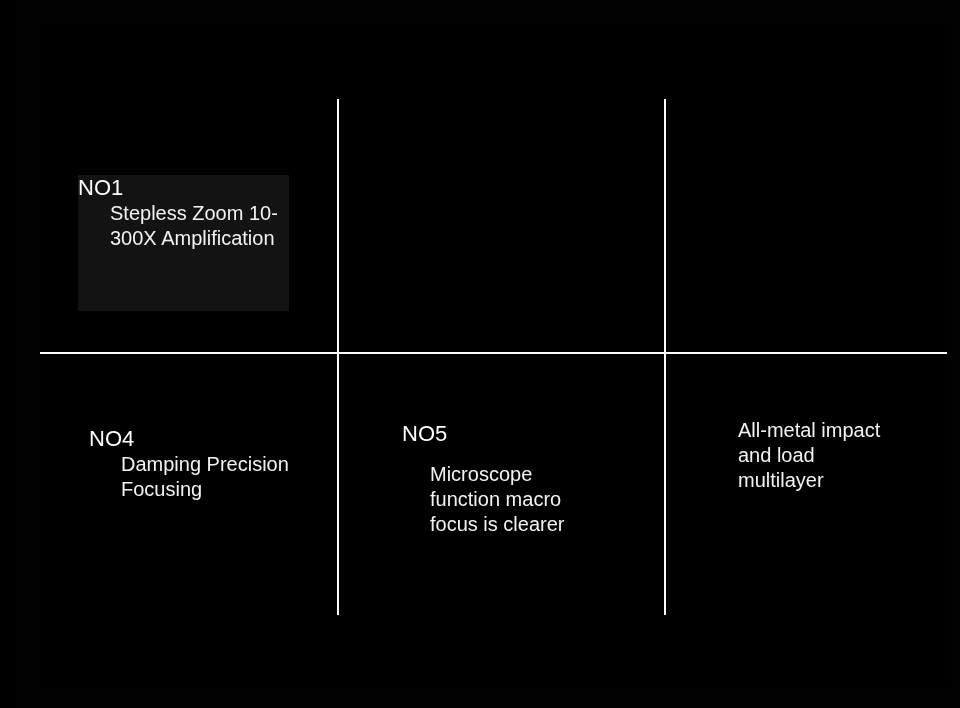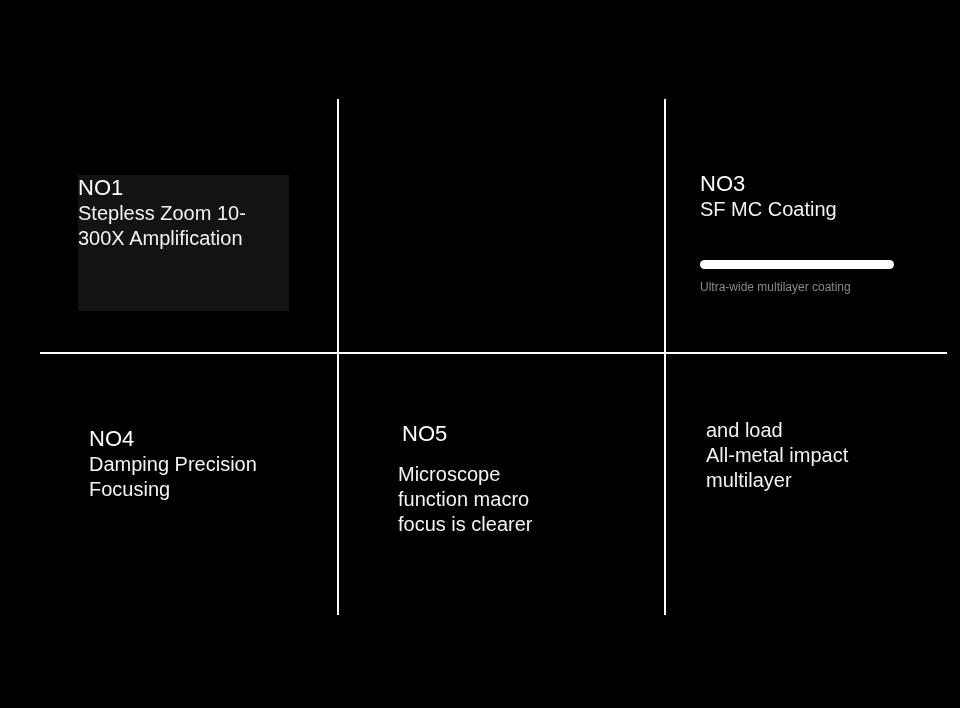--- a/index.html
+++ b/index.html
@@ -54,20 +54,21 @@
   .no-label.large {
     font-size: 22px;
     line-height: 32px;
   }
   .cell-text {
     display: block;
     font-size: 20px;
     line-height: 25px;
     font-weight: 400;
     color: #f2f2f2;
+    padding-left: 32px;
   }
 
   
   #cell-1 { left: 64px; top: 175px; width: 212px; }
   .panel-bg {
     position: absolute;
     left: 64px;
     top: 175px;
     width: 211px;
     height: 136px;
@@ -123,39 +124,33 @@
 
   <div class="panel-bg"></div>
 
   <div class="cell" id="cell-1">
     <span class="no-label">NO1</span>
     <span class="cell-text">Stepless Zoom 10-</span>
     <span class="cell-text">300X Amplification</span>
   </div>
 
 
-  <div class="cell" id="cell-3">
-    <span class="no-label">NO3</span>
-    <span class="cell-text">SF MC Coating</span>
-    <div class="coating-bar"></div>
-    <span class="coating-caption">Ultra-wide multilayer coating</span>
-  </div>
 
   <div class="cell" id="cell-4">
     <span class="no-label">NO4</span>
     <span class="cell-text">Damping Precision</span>
     <span class="cell-text">Focusing</span>
   </div>
 
   <div class="cell" id="cell-5">
     <span class="no-label large">NO5</span>
     <span class="cell-text">Microscope</span>
     <span class="cell-text">function macro</span>
     <span class="cell-text">focus is clearer</span>
   </div>
 
   <div class="cell" id="cell-6">
+    <span class="cell-text">All-metal impact</span>
     <span class="cell-text">and load</span>
-    <span class="cell-text">All-metal impact</span>
     <span class="cell-text">multilayer</span>
   </div>
 
 </div>
 
 </body></html>

